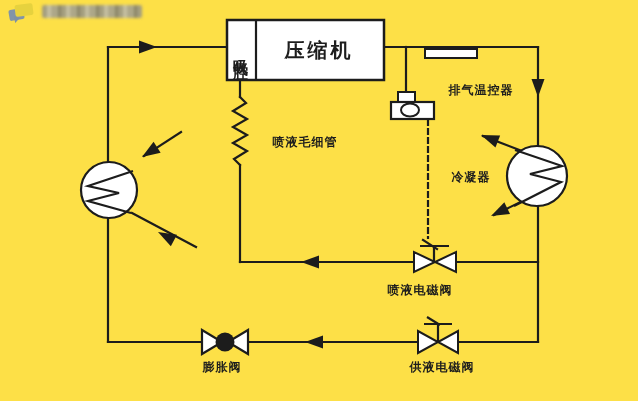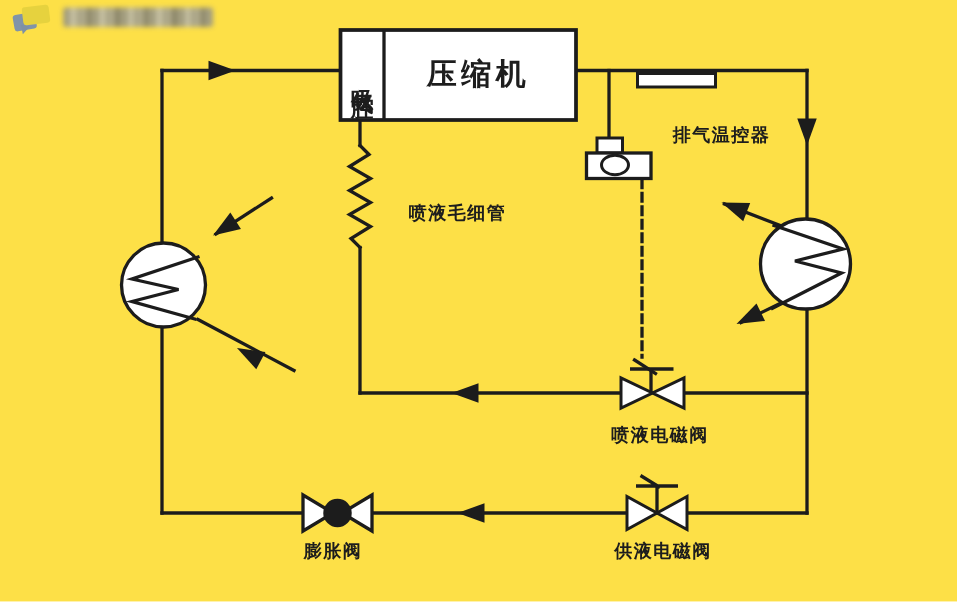--- a/index.html
+++ b/index.html
@@ -127,17 +127,18 @@
       <polygon points="202,330 202,354 222,342" fill="#ffffff" stroke="#1c1c1c" stroke-width="2.2"></polygon>
       <polygon points="248,330 248,354 228,342" fill="#ffffff" stroke="#1c1c1c" stroke-width="2.2"></polygon>
       <circle cx="225" cy="342" r="9.5" fill="#1c1c1c"></circle>
     </g>
   </svg>
 
   <div class="lbl lbl-vert" style="left:240px;top:50px;">吸气腔</div>
   <div class="lbl lbl-big" style="left:319px;top:50px;">压缩机</div>
   <div class="lbl" style="left:481px;top:90px;">排气温控器</div>
   <div class="lbl" style="left:305px;top:142px;">喷液毛细管</div>
-  <div class="lbl" style="left:440px;top:290px;">喷液电磁阀</div>
+  <div class="lbl" style="left:471px;top:177px;">冷凝器</div>
+  <div class="lbl" style="left:420px;top:290px;">喷液电磁阀</div>
   <div class="lbl" style="left:222px;top:367px;">膨胀阀</div>
   <div class="lbl" style="left:442px;top:367px;font-family:Liberation Serif, serif;">供液电磁阀</div>
 
 </div>
 
 </body></html>

